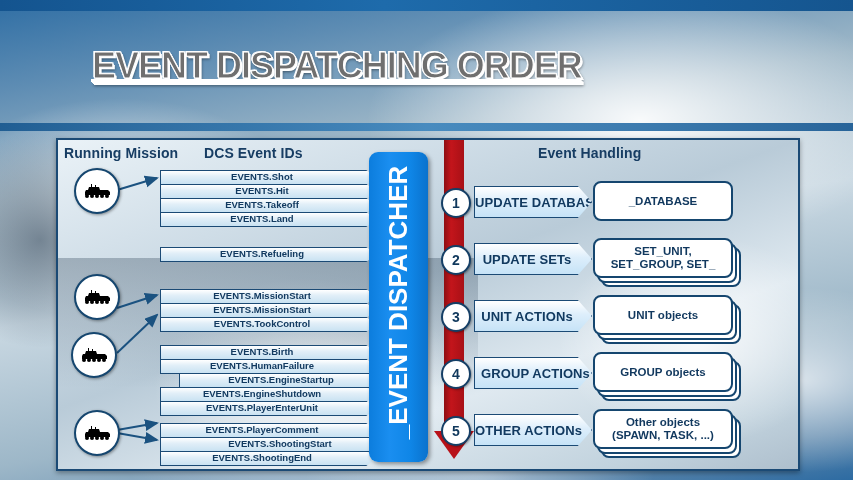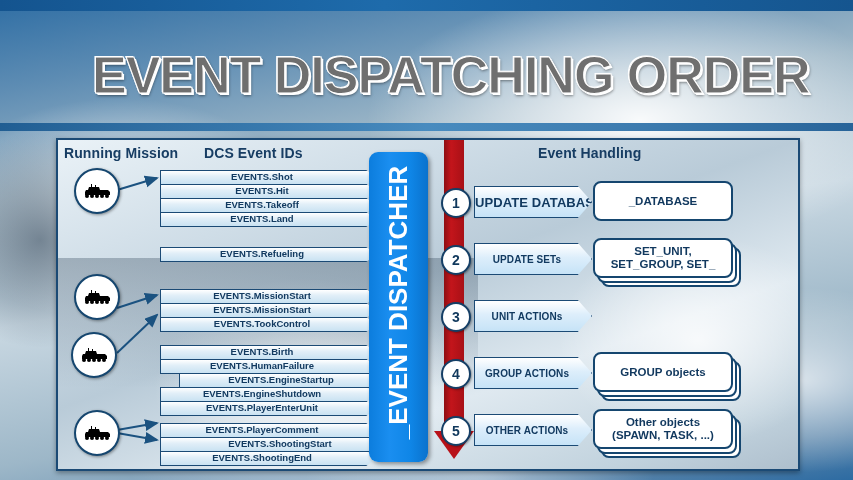--- a/index.html
+++ b/index.html
@@ -26,28 +26,29 @@
     background:radial-gradient(ellipse 150px 150px at 40px 120px, rgba(40,60,80,.55) 0%, rgba(40,60,80,0) 72%);
   }
   .band-top{position:absolute;left:0;top:0;width:853px;height:11px;
     background:linear-gradient(90deg,#14548f,#1e6bab 45%,#15558f);}
   .band-title-bottom{position:absolute;left:0;top:123px;width:853px;height:8px;
     background:linear-gradient(90deg,#19588f,#3f86bd 50%,#1a5a93);opacity:.92;}
 
   
   .title{
     position:absolute;left:92px;top:45px;
-    font-size:52px;font-weight:bold;letter-spacing:-1px;
+    font-size:36px;font-weight:bold;letter-spacing:-1px;
     color:#6f6f6f;
     -webkit-text-stroke:1px #ffffff;
     text-shadow:
       1px 1px 0 #ffffff, 2px 2px 0 #ffffff, -1px -1px 0 #ffffff,
       2px 3px 3px rgba(0,0,0,.45);
     font-family:"Liberation Sans", sans-serif;
     white-space:nowrap;
+    text-decoration:underline;
   }
 
   
   .panel{
     position:absolute;left:56px;top:138px;width:740px;height:329px;
     border:2px solid #1b4a75;
     background:
       radial-gradient(ellipse 220px 160px at 250px 250px, rgba(255,255,255,.75) 0%, rgba(255,255,255,0) 70%),
       radial-gradient(ellipse 200px 150px at 640px 200px, rgba(255,255,255,.80) 0%, rgba(255,255,255,0) 70%),
       linear-gradient(160deg,#eaf2f7 0%,#cfdde7 25%,#b9cbd8 45%,#dfe9f0 68%,#c2d3de 88%,#aebfcd 100%);
@@ -132,21 +133,21 @@
   
   .act{
     position:absolute;left:416px;width:116px;height:30px;
     background:linear-gradient(180deg,#ffffff 0%,#ddeefb 45%,#c6e3f7 100%);
     border:1px solid #1b4a75;
     clip-path:polygon(0 0, 88% 0, 100% 50%, 88% 100%, 0 100%);
     display:flex;align-items:center;
     box-shadow:1px 1px 2px rgba(0,0,0,.25);
   }
   .act span{
-    width:104px;text-align:center;font-size:10px;font-weight:bold;
+    width:104px;text-align:center;font-size:13px;font-weight:bold;
     color:#123a60;white-space:nowrap;letter-spacing:.1px;
     font-family:"Liberation Sans", sans-serif;
   }
   .act.wide span{font-size:13px;}
 
   
   .card-wrap{position:absolute;left:535px;width:148px;height:42px;}
   .card{
     position:absolute;left:0;top:0;width:140px;height:40px;
     background:#ffffff;border:2px solid #15466f;border-radius:8px;
@@ -322,40 +323,47 @@
 
     <div class="act wide" style="top:46px;">
         <span>UPDATE DATABASE</span>
       </div>
     <div class="act" style="top:103px;">
         <span>UPDATE SETs</span>
       </div>
     <div class="act" style="top:160px;">
         <span>UNIT ACTIONs</span>
       </div>
-    <div class="act" style="top:217px;">
+    <div class="act" style="top:217px;justify-content:center;">
         <span>GROUP ACTIONs</span>
       </div>
     <div class="act" style="top:274px;">
         <span>OTHER ACTIONs</span>
       </div>
 
     <div class="card-wrap" style="top:41px;">
       <div class="card s3">
           <div class="ctxt">_DATABASE</div>
         </div>
     </div>
     <div class="card-wrap" style="top:98px;">
       <div class="card s1"></div>
       <div class="card s2"></div>
       <div class="card s3">
           <div class="ctxt" style="white-space:pre-line;">SET_UNIT,
 SET_GROUP, SET_</div>
         </div>
     </div>
+    <div class="card-wrap" style="top:155px;">
+      <div class="card s1"></div>
+      <div class="card s2"></div>
+      <div class="card s3">
+          <div class="ctxt">UNIT objects</div>
+        </div>
+    </div>
     <div class="card-wrap" style="top:212px;">
       <div class="card s1"></div>
       <div class="card s2"></div>
       <div class="card s3">
           <div class="ctxt">GROUP objects</div>
         </div>
     </div>
     <div class="card-wrap" style="top:269px;">
       <div class="card s1"></div>
       <div class="card s2"></div>

